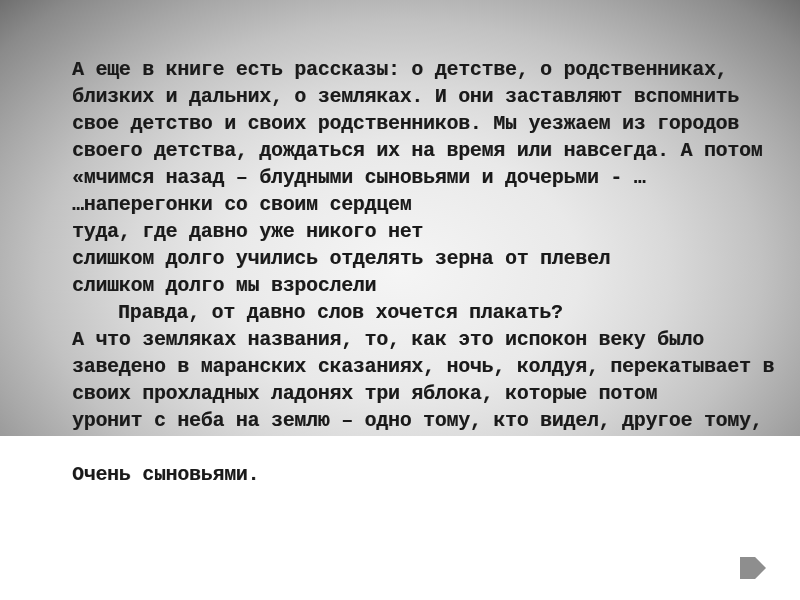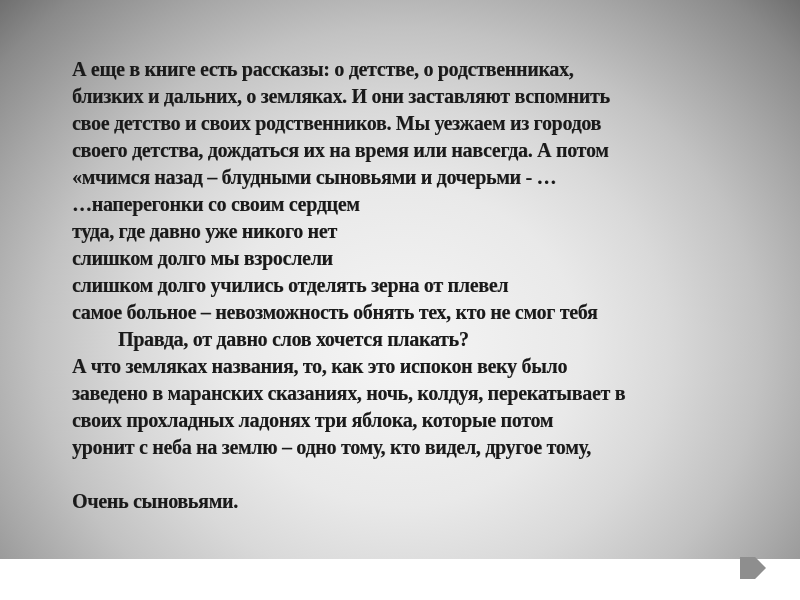--- a/index.html
+++ b/index.html
@@ -5,25 +5,25 @@
   html, body {
     margin: 0;
     padding: 0;
     width: 800px;
     height: 600px;
     overflow: hidden;
   }
   .slide {
     position: relative;
     width: 800px;
-    height: 559px;
+    height: 436px;
     background: radial-gradient(ellipse 75% 95% at 50% 62%,
       #f5f5f5 0%, #e9e9e9 30%, #d9d9d9 45%, #c2c2c2 60%,
       #a8a8a8 72%, #8a8a8a 85%, #636363 97%, #575757 100%);
-    font-family: Liberation Serif, serif;
+    font-family: Liberation Mono, monospace;
   }
   .text-block {
     position: absolute;
     left: 72px;
     top: 56px;
     width: 700px;
     color: #1a1a1a;
     font-size: 20px;
     font-weight: bold;
     letter-spacing: -0.3px;
@@ -53,23 +53,22 @@
 
 <div class="slide">
   <div class="text-block">
     <div class="line">А еще в книге есть рассказы: о детстве, о родственниках,</div>
     <div class="line">близких и дальних, о земляках. И они заставляют вспомнить</div>
     <div class="line">свое детство и своих родственников. Мы уезжаем из городов</div>
     <div class="line">своего детства, дождаться их на время или навсегда. А потом</div>
     <div class="line">«мчимся назад – блудными сыновьями и дочерьми - …</div>
     <div class="line">…наперегонки со своим сердцем</div>
     <div class="line">туда, где давно уже никого нет</div>
+    <div class="line">слишком долго учились отделять зерна от плевел</div>
     <div class="line">слишком долго мы взрослели</div>
-    <div class="line">слишком долго учились отделять зерна от плевел</div>
-    <div class="line">самое больное – невозможность обнять тех, кто не смог тебя</div>
     <div class="line indent">Правда, от давно слов хочется плакать?</div>
     <div class="line">А что земляках названия, то, как это испокон веку было</div>
     <div class="line">заведено в маранских  сказаниях, ночь, колдуя, перекатывает в</div>
     <div class="line">своих прохладных ладонях три яблока, которые потом</div>
     <div class="line">уронит с неба на землю – одно тому, кто видел, другое тому,</div>
     <div class="line"></div>
     <div class="line">Очень сыновьями.</div>
   </div>
 
   <div class="nav-arrow" title=""></div>

